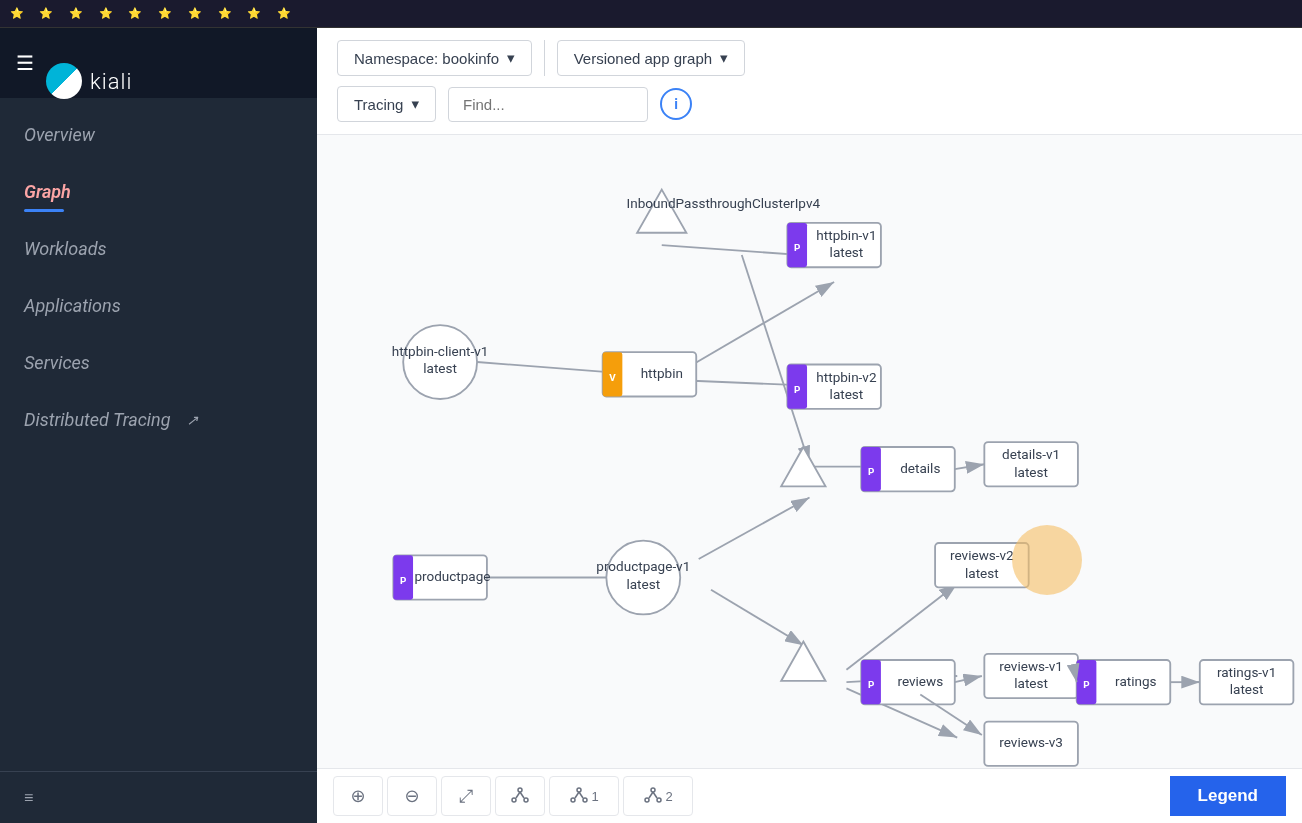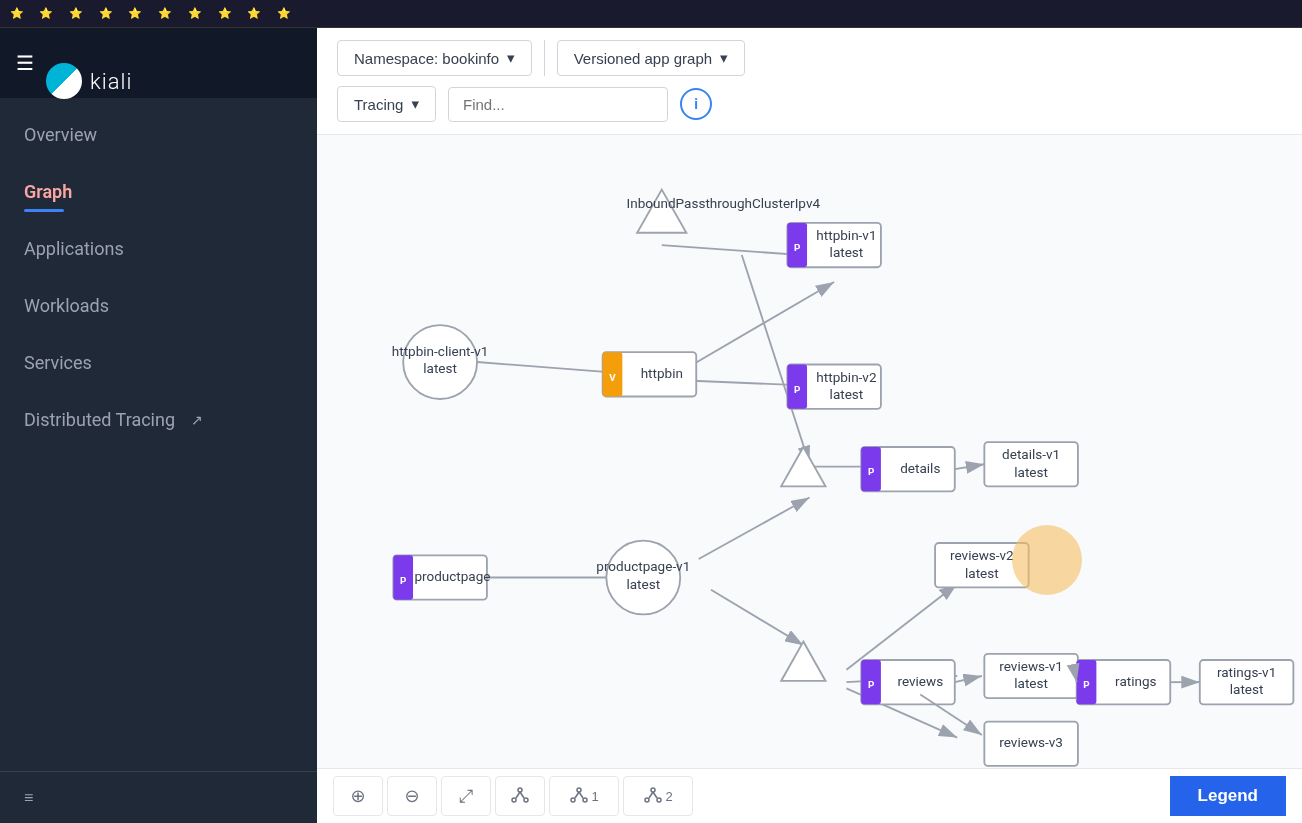--- a/index.html
+++ b/index.html
@@ -78,20 +78,21 @@
 
     .sidebar-item {
       padding: 18px 24px;
       color: #9ca3af;
       font-size: 18px;
       cursor: pointer;
       transition: background 0.2s;
       display: flex;
       align-items: center;
       gap: 10px;
+      font-style: italic;
     }
 
     .sidebar-item.active {
       color: #fca5a5;
       font-weight: 600;
       position: relative;
     }
 
     .sidebar-item.active::after {
       content: '';
@@ -164,21 +165,21 @@
       height: 36px;
       background: #d1d5db;
     }
 
     .find-input, .hide-input {
       padding: 8px 14px;
       border: 1px solid #d1d5db;
       border-radius: 4px;
       font-size: 15px;
       color: #9ca3af;
-      width: 220px;
+      width: 200px;
       background: white;
     }
 
     .info-btn {
       width: 32px;
       height: 32px;
       border-radius: 50%;
       border: 2px solid #3b82f6;
       background: white;
       color: #3b82f6;
@@ -346,24 +347,24 @@
     </div>
 
     <nav class="sidebar-nav">
       <div class="sidebar-item">
         <span>Overview</span>
       </div>
       <div class="sidebar-item active">
         <span>Graph</span>
       </div>
       <div class="sidebar-item">
+        <span>Workloads</span>
+      </div>
+      <div class="sidebar-item">
         <span>Applications</span>
-      </div>
-      <div class="sidebar-item">
-        <span>Workloads</span>
       </div>
       <div class="sidebar-item">
         <span>Services</span>
       </div>
       <div class="sidebar-item">
         <span>Distributed Tracing</span>
         <span class="external-link-icon">↗</span>
       </div>
     </nav>
 

